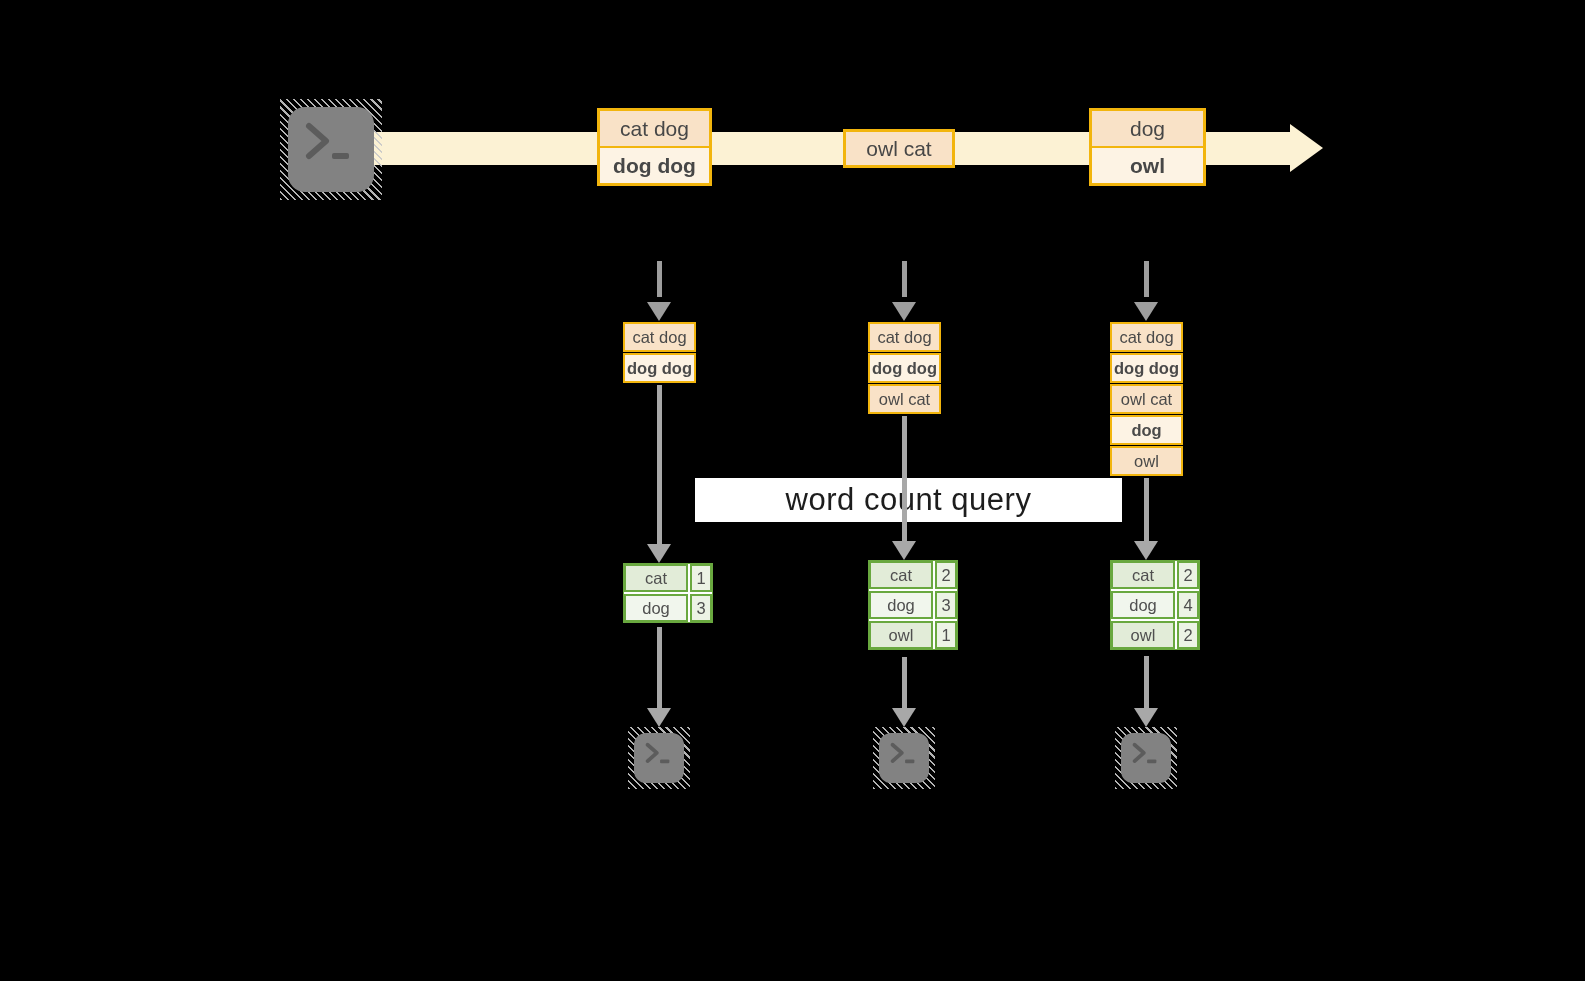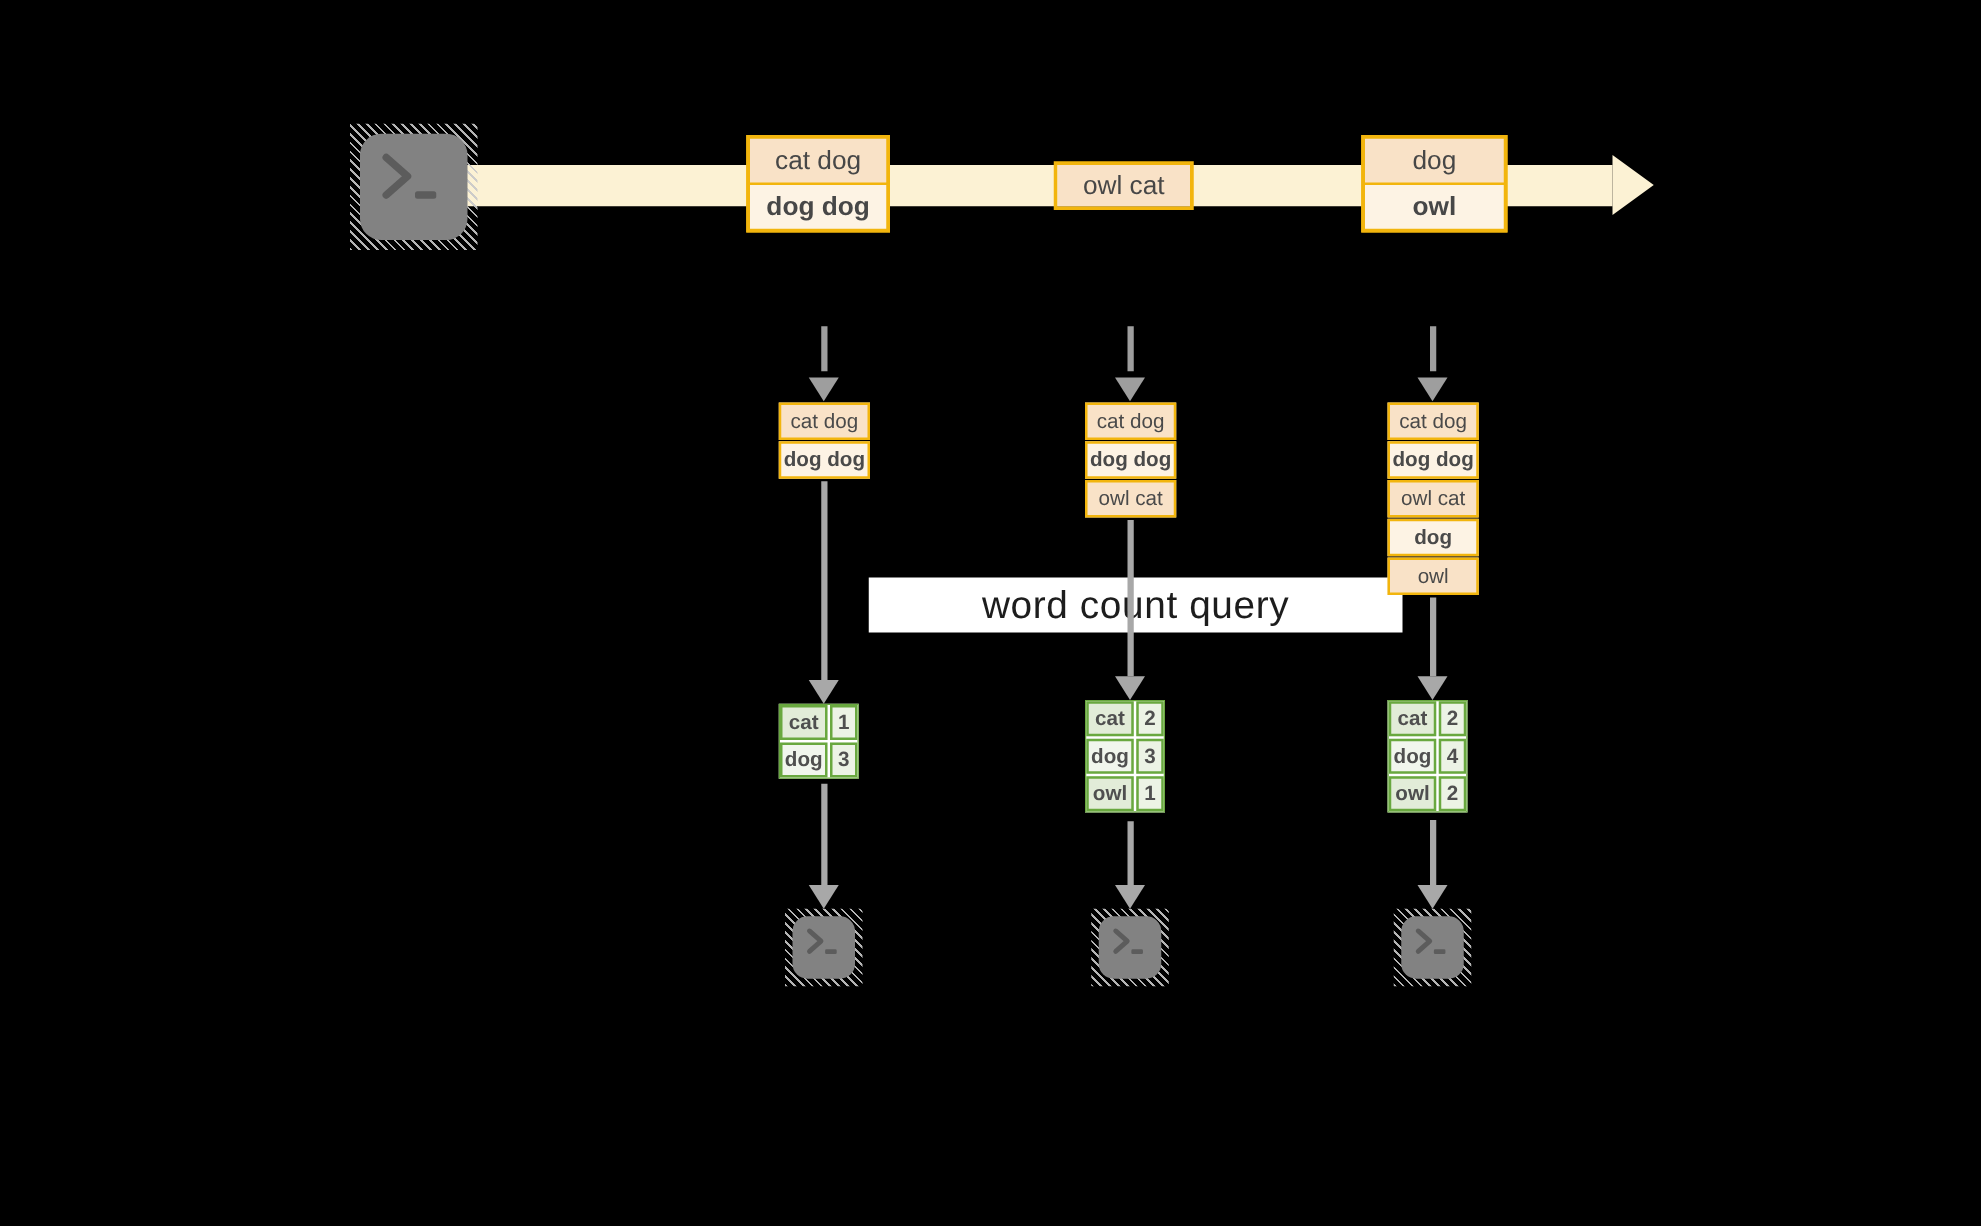--- a/index.html
+++ b/index.html
@@ -92,21 +92,21 @@
     height: 30px;
     border: 2.5px solid #f2b50d;
     display: flex; align-items: center; justify-content: center;
     font-size: 16.5px; color: #4a4a4a;
   }
   .stack-1 { left: 623px; } .stack-2 { left: 868px; } .stack-3 { left: 1110px; }
 
   
   .qlabel {
     position: absolute;
-    left: 695px; top: 462px; width: 427px; height: 44px;
+    left: 695px; top: 478px; width: 427px; height: 44px;
     background: #ffffff;
     display: flex; align-items: center; justify-content: center;
     font-size: 31px; font-weight: 300; letter-spacing: 0.5px;
     color: #1d1d1d;
   }
 
   
   .sarrow { position: absolute; width: 24px; }
   .sarrow .shaft { width: 5px; background: #a8a8a8; margin: 0 auto; }
   .sarrow .shead {
@@ -117,27 +117,26 @@
   }
   .sa-m1 { left: 647px; top: 385px; } .sa-m1 .shaft { height: 159px; }
   .sa-m2 { left: 892px; top: 416px; } .sa-m2 .shaft { height: 125px; }
   .sa-m3 { left: 1134px; top: 478px; } .sa-m3 .shaft { height: 63px; }
   .sa-b1 { left: 647px; top: 627px; } .sa-b1 .shaft { height: 81px; }
   .sa-b2 { left: 892px; top: 657px; } .sa-b2 .shaft { height: 51px; }
   .sa-b3 { left: 1134px; top: 656px; } .sa-b3 .shaft { height: 52px; }
 
   
   .ctable {
-    position: absolute; width: 64px;
+    position: absolute; width: 90px;
     background: #ffffff;
     border: 1.5px solid #69a83f;
     display: grid;
     grid-template-columns: 1fr 22px;
     gap: 2px;
-    font-weight: bold;
   }
   .ctable .cell {
     border: 2px solid #69a83f;
     height: 28px;
     display: flex; align-items: center; justify-content: center;
     font-size: 16.5px; color: #4f4f4f;
   }
   .g-a { background: #e2ecd8; }
   .g-b { background: #f1f6ed; }
   .g-n { background: #ecf3e5; }

